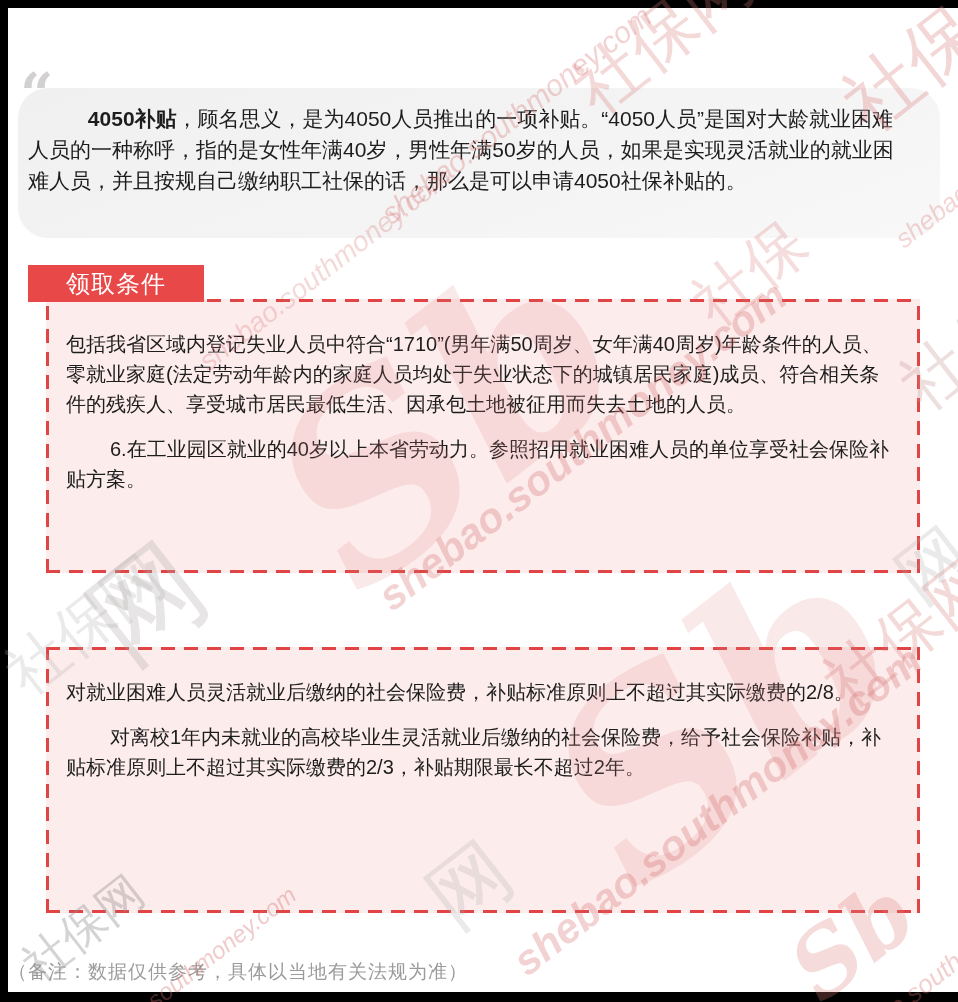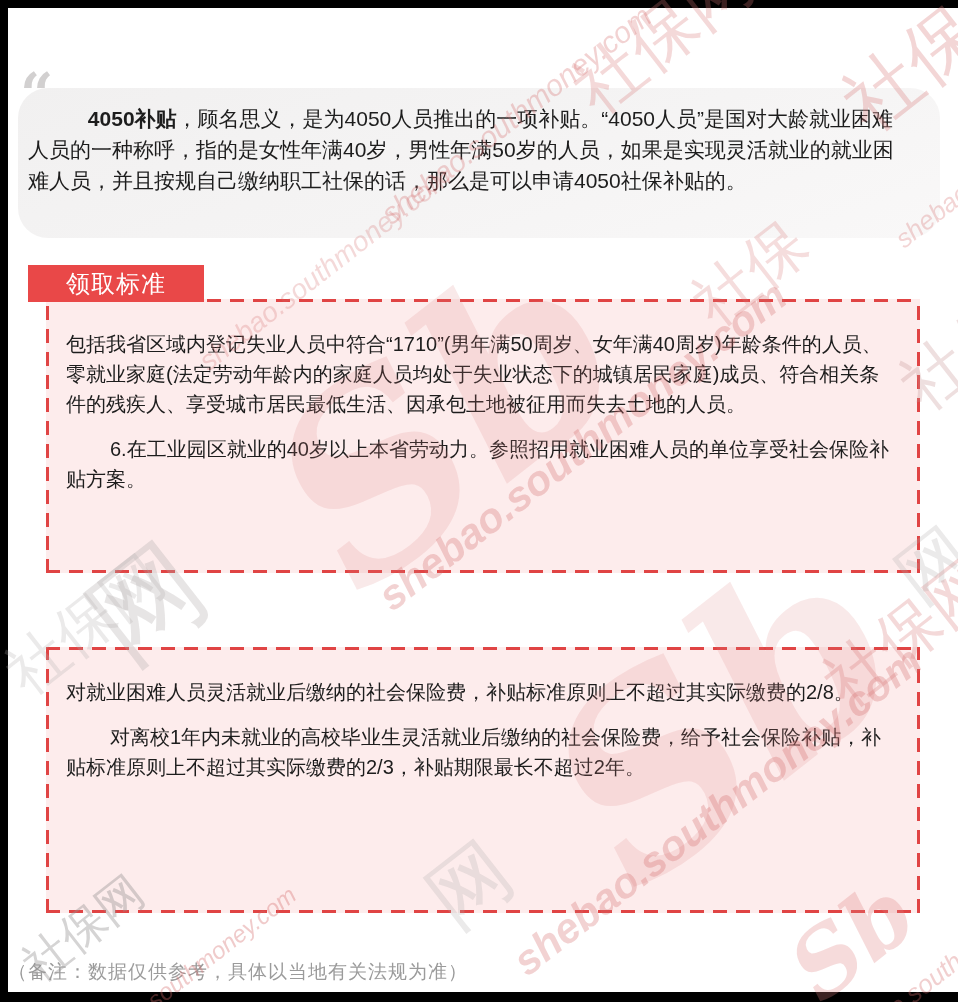--- a/index.html
+++ b/index.html
@@ -96,21 +96,21 @@
 
   <div class="content">
 
 
     <span class="quote-mark">“</span>
 
     <div class="intro-card">
       <p><b>4050补贴</b><span>，顾名思义，是为4050人员推出的一项补贴。“4050人员”是国对大龄就业困难人员的一种称呼，指的是女性年满40岁，男性年满50岁的人员，如果是实现灵活就业的就业困难人员，并且按规自己缴纳职工社保的话，那么是可以申请4050社保补贴的。</span></p>
     </div>
 
-    <div class="sec-label label-conditions">领取标准</div>
+    <div class="sec-label label-conditions">领取条件</div>
     <div class="dash-box box-conditions">
       <p>包括我省区域内登记失业人员中符合“1710”(男年满50周岁、女年满40周岁)年龄条件的人员、零就业家庭(法定劳动年龄内的家庭人员均处于失业状态下的城镇居民家庭)成员、符合相关条件的残疾人、享受城市居民最低生活、因承包土地被征用而失去土地的人员。</p>
       <p class="indent">6.在工业园区就业的40岁以上本省劳动力。参照招用就业困难人员的单位享受社会保险补贴方案。</p>
     </div>
 
     <div class="dash-box box-standards">
       <p>对就业困难人员灵活就业后缴纳的社会保险费，补贴标准原则上不超过其实际缴费的2/8。</p>
       <p class="indent">对离校1年内未就业的高校毕业生灵活就业后缴纳的社会保险费，给予社会保险补贴，补贴标准原则上不超过其实际缴费的2/3，补贴期限最长不超过2年。</p>
     </div>
 

